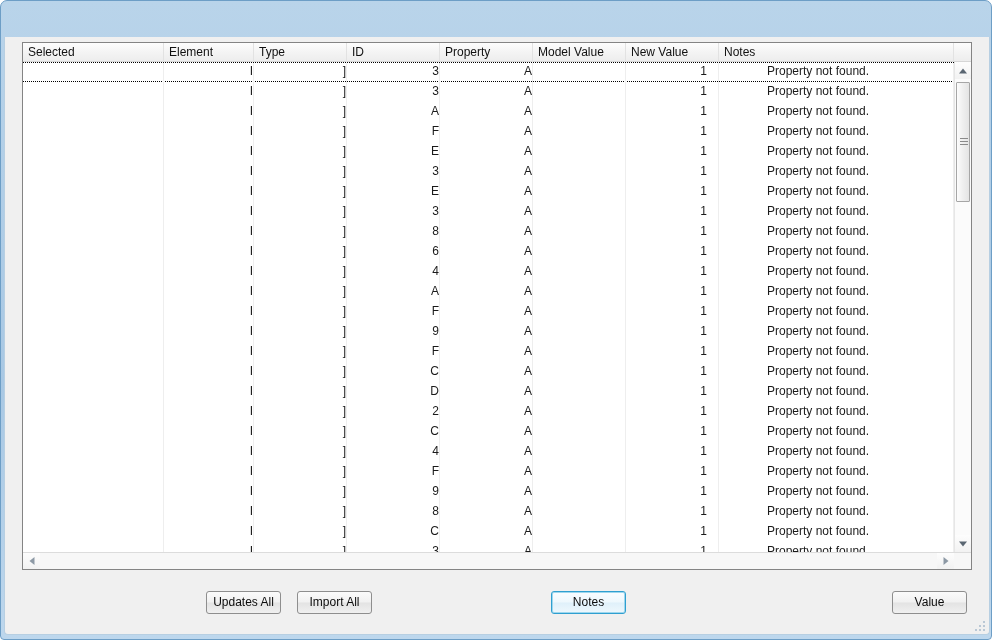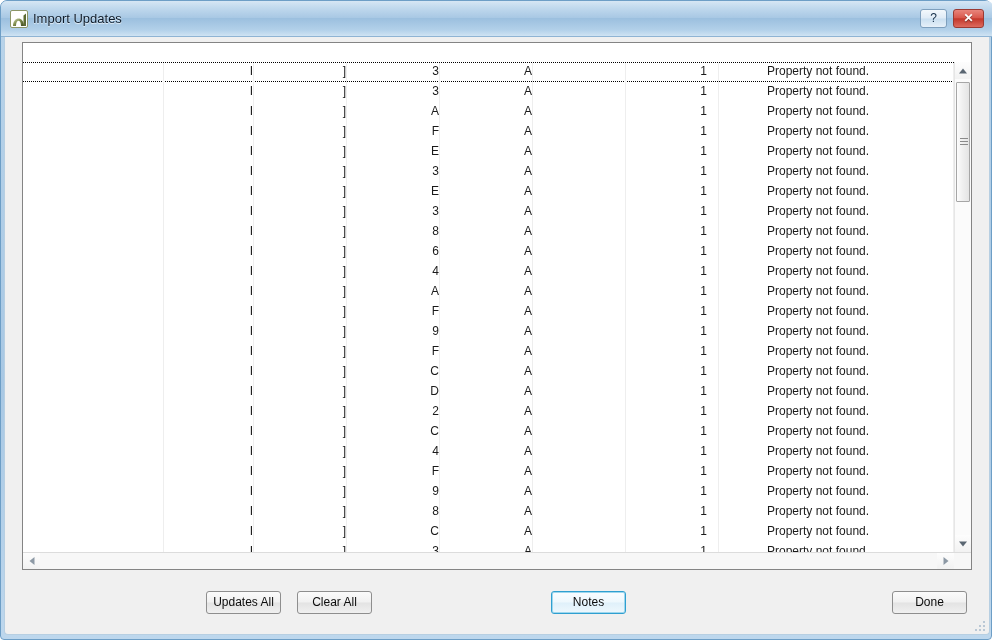--- a/index.html
+++ b/index.html
@@ -273,44 +273,35 @@
     position: absolute;
     width: 2px; height: 2px;
     background: #8fa9c0;
   }
 </style>
 </head>
 <body>
 
 <div class="window">
 
-  <div class="titlebar">
-    <span class="title-icon">
-      <svg width="18" height="18" viewBox="0 0 18 18">
-        <defs>
-          <linearGradient id="gi" x1="0" y1="0" x2="1" y2="1">
-            <stop offset="0%" stop-color="#d7dfbb"></stop>
-            <stop offset="45%" stop-color="#7e8c4c"></stop>
-            <stop offset="100%" stop-color="#3f4a1f"></stop>
-          </linearGradient>
-        </defs>
-        <rect x="0.5" y="0.5" width="17" height="17" rx="1.5" fill="#ffffff" stroke="#8c9668"></rect>
-        <path d="M3 16 C3 6, 14 6, 14 16 L11 16 C11 9, 6 9, 6 16 Z" fill="url(#gi)"></path>
-        <path d="M13.5 16 L16 16 L16 3.5 L13.5 5.5 Z" fill="#5d6a33"></path>
-      </svg>
-    </span>
-    <span class="title-text">Import Updates</span>
-    <div class="btn-help">?</div>
-    <div class="btn-close">✕</div>
-  </div>
 
   <div class="client">
 
     <div class="gridbox">
 
+      <div class="grid-header" id="grid-header">
+          <div class="hcell" style="left: 0px; width: 141px;">Selected</div>
+          <div class="hcell" style="left: 141px; width: 90px;">Element</div>
+          <div class="hcell" style="left: 231px; width: 93px;">Type</div>
+          <div class="hcell" style="left: 324px; width: 93px;">ID</div>
+          <div class="hcell" style="left: 417px; width: 93px;">Property</div>
+          <div class="hcell" style="left: 510px; width: 93px;">Model Value</div>
+          <div class="hcell" style="left: 603px; width: 93px;">New Value</div>
+          <div class="hcell" style="left: 696px; width: 235px;">Notes</div>
+        </div>
 
       <div class="grid-body" id="grid-body">
           <div class="row focused">
             <div class="cell left" style="left: 0px; width: 141px;"></div>
             <div class="cell clip" style="left: 141px; width: 90px;">I</div>
             <div class="cell clip" style="left: 231px; width: 93px;">[</div>
             <div class="cell clip" style="left: 324px; width: 93px;">3</div>
             <div class="cell clip" style="left: 417px; width: 93px;">A</div>
             <div class="cell left" style="left: 510px; width: 93px;"></div>
             <div class="cell right" style="left: 603px; width: 93px;">1</div>
@@ -580,25 +571,25 @@
         </div>
         <div class="hs-right">
           <span class="arrow right"></span>
         </div>
         <div class="hs-corner"></div>
       </div>
     </div>
 
     <div class="btn" style="left:201px; top:554px; width:75px;">Updates All</div>
 
-    <div class="btn" style="left:292px; top:554px; width:75px;">Clear All</div>
+    <div class="btn" style="left:292px; top:554px; width:75px;">Import All</div>
 
     <div class="btn default" style="left:546px; top:554px; width:75px;">Notes</div>
 
-    <div class="btn" style="left:887px; top:554px; width:75px;">Done</div>
+    <div class="btn" style="left:887px; top:554px; width:75px;">Value</div>
 
     <span class="resize-grip">
       <i style="right:0;  bottom:0;"></i>
       <i style="right:4px;bottom:0;"></i>
       <i style="right:8px;bottom:0;"></i>
       <i style="right:0;  bottom:4px;"></i>
       <i style="right:4px;bottom:4px;"></i>
       <i style="right:0;  bottom:8px;"></i>
     </span>
   </div>

